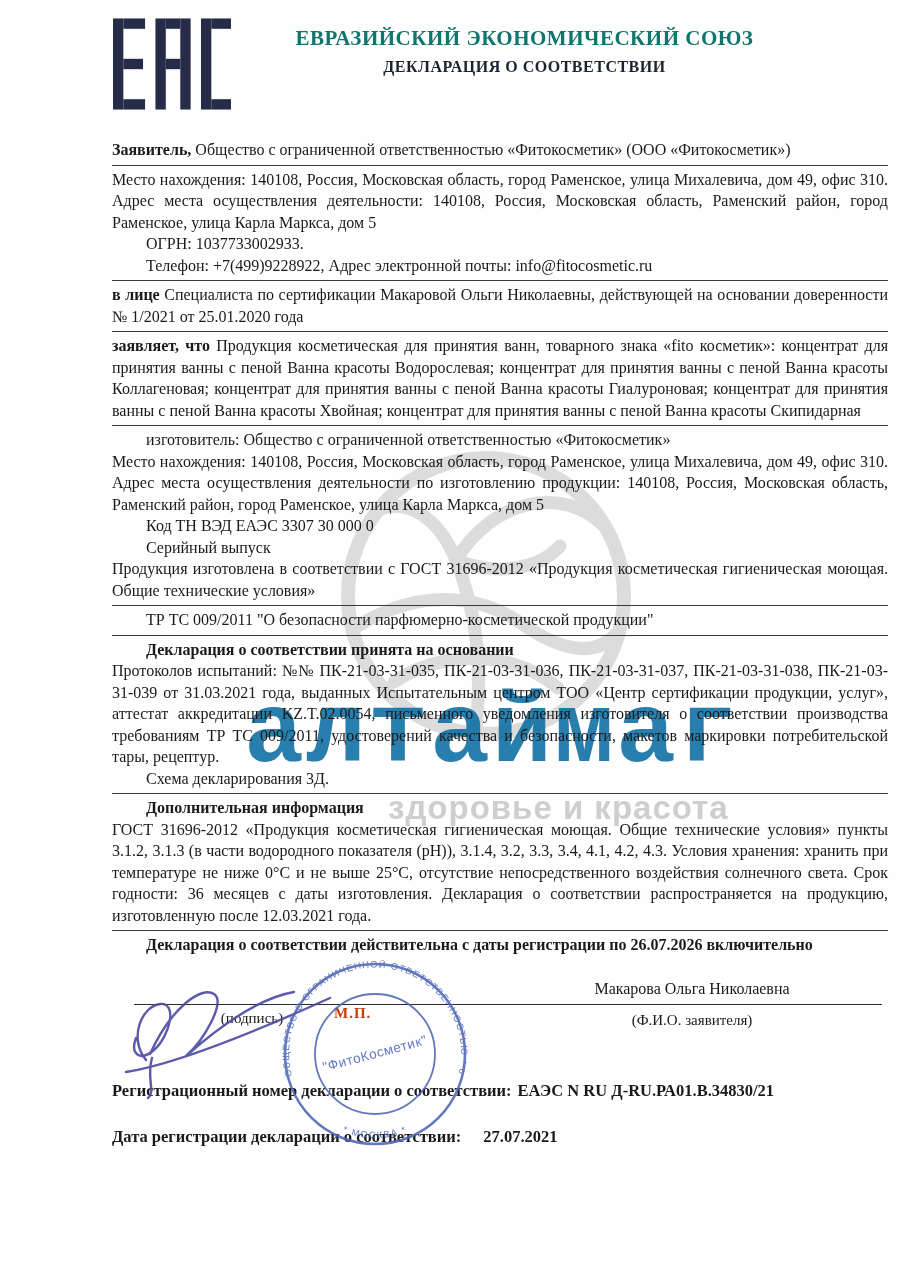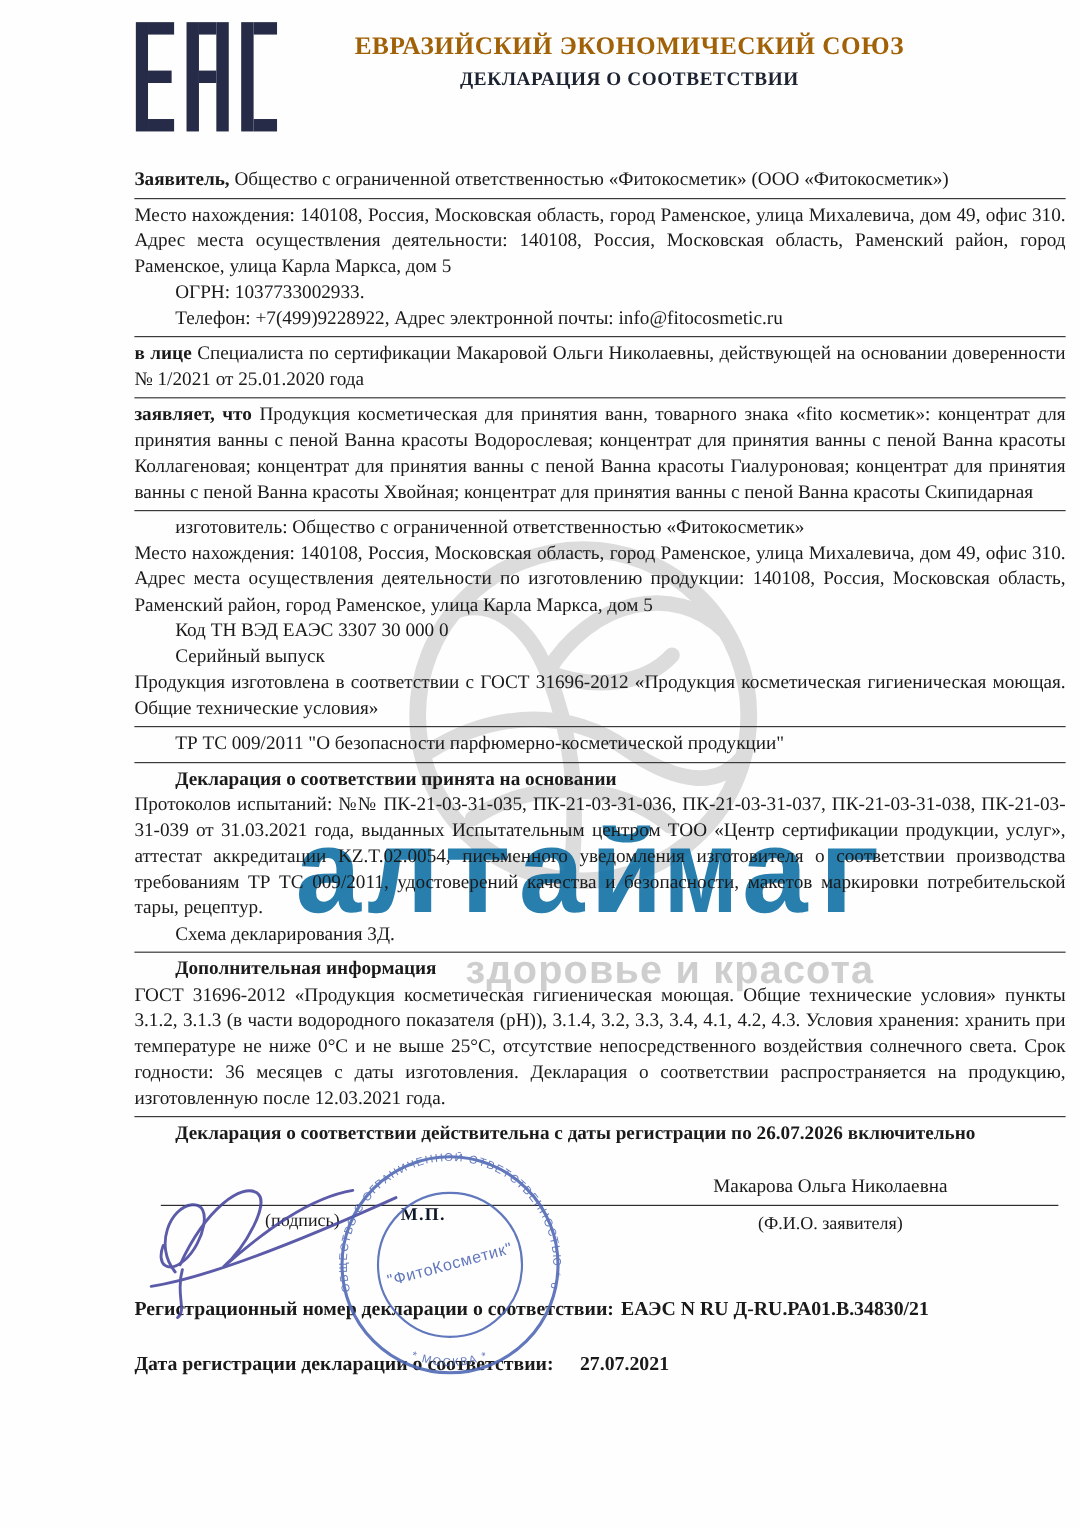--- a/index.html
+++ b/index.html
@@ -8,35 +8,35 @@
     width:900px;height:1273px;
     background:#fefefe;
     font-family:"Liberation Serif","DejaVu Serif",serif;
     color:#1a1a1a;
     overflow:hidden;
   }
   
   .header{display:flex;align-items:flex-start;margin:18px 12px 0 113px;position:relative;z-index:2;}
   .eac-logo{flex:0 0 118px;}
   .titles{flex:1;text-align:center;padding-right:70px;padding-top:8px;}
-  .title1{font-size:21px;font-weight:bold;letter-spacing:.5px;color:#a16207;}
+  .title1{font-size:21px;font-weight:bold;letter-spacing:.5px;color:#0f766e;}
   .title2{font-size:16px;font-weight:bold;letter-spacing:.5px;color:#1d2230;margin-top:7px;}
   
   .rows{position:relative;z-index:2;margin:26px 12px 0 112px;width:776px;}
   .row{border-bottom:1px solid #3a3a3a;padding:3px 0 4px 0;}
   .row:last-child{border-bottom:none;}
   .para{margin:0;font-size:16px;line-height:21.5px;text-align:justify;text-align-last:left;}
   .plain{text-align:left;margin-left:34px;}
   .lead{font-weight:bold;}
   .bold{font-weight:bold;}
   
   .sig-area{position:relative;z-index:2;margin-left:112px;width:776px;height:96px;}
   .sig-line{position:absolute;left:22px;right:6px;top:44px;border-top:1.5px solid #2c2c2c;}
   .sig-caption{position:absolute;left:40px;top:50px;width:200px;text-align:center;font-size:15px;}
-  .mp-mark{position:absolute;left:222px;top:45px;font-size:15px;font-weight:bold;color:#0f172a;z-index:6;letter-spacing:1px;}
+  .mp-mark{position:absolute;left:222px;top:45px;font-size:15px;font-weight:bold;color:#c2410c;z-index:6;letter-spacing:1px;}
   .fio-name{position:absolute;left:400px;top:20px;width:360px;text-align:center;font-size:16px;}
   .fio-caption{position:absolute;left:400px;top:52px;width:360px;text-align:center;font-size:15px;}
   
   .footer-row{position:relative;z-index:2;margin:24px 12px 0 112px;width:776px;font-size:16.5px;font-weight:bold;line-height:22px;}
   .footer-row .value{margin-left:6px;}
   .footer-row.date-row .value{margin-left:22px;}
   
   .wm{position:absolute;z-index:0;color:#c7c7c7;}
   .wm-emblem{left:338px;top:448px;}
   .wm-brand{left:244px;top:678px;font-family:Liberation Mono, monospace;

